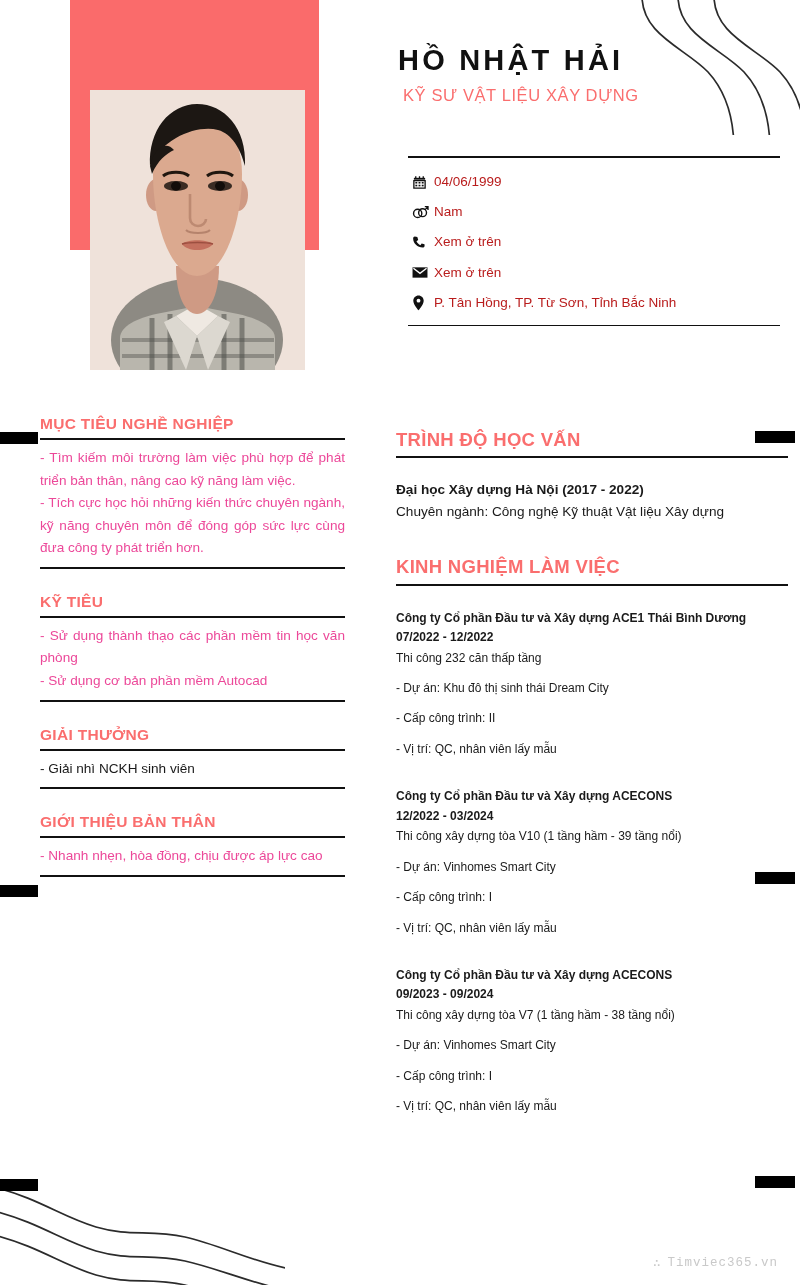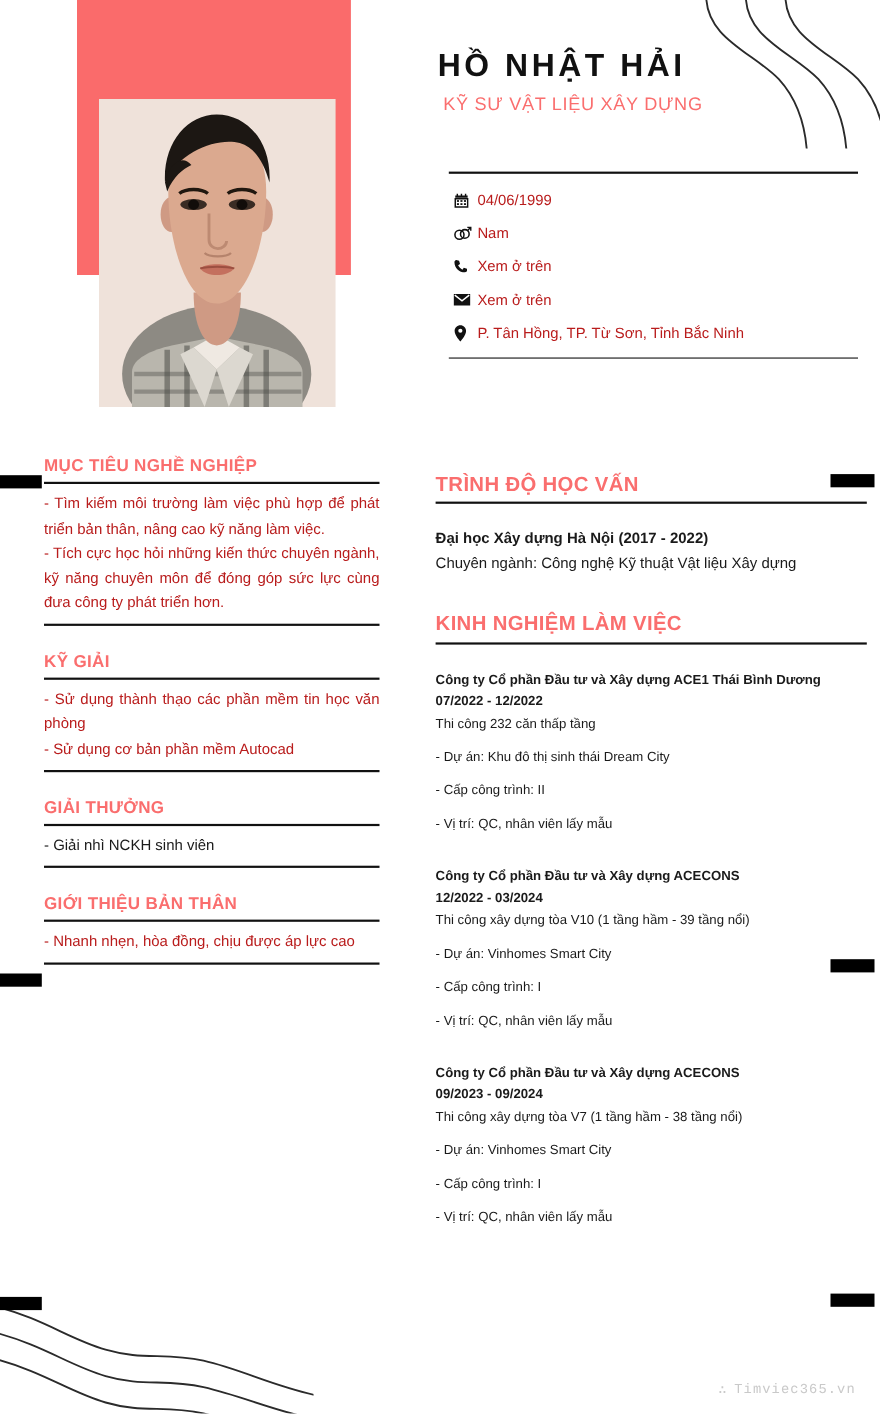--- a/index.html
+++ b/index.html
@@ -61,21 +61,21 @@
   .sec-title {
     color:#FA6E6E; font-weight:bold; letter-spacing:0.3px;
     line-height:1.1; padding-bottom:6px;
   }
   .col-left .sec-title  { font-size:15.5px; }
   .col-right .sec-title { font-size:18.5px; }
   .sec-body { border-top:2.5px solid #111; border-bottom:2.5px solid #111; padding:7px 0 7px 0; }
   .col-right .sec-body { border-bottom:none; padding-bottom:0; }
 
   .p-just {
-    font-size:13.6px; line-height:1.66; text-align:justify; color:#b91c1c;
+    font-size:13.6px; line-height:1.66; text-align:justify; color:#ec4899;
   }
   .p-left { font-size:13.6px; line-height:1.66; color:#1a1a1a; }
 
   
   .edu { padding-top:14px; font-size:13.6px; line-height:1.62; color:#1a1a1a; }
   .edu .b { font-weight:bold; }
 
   .job { padding-top:16px; font-size:12px; line-height:1.62; color:#1a1a1a; }
   .job .j-title { font-weight:bold; }
   .job .j-date  { font-weight:bold; }
@@ -216,21 +216,21 @@
 
   <div class="sec">
     <div class="sec-title">MỤC TIÊU NGHỀ NGHIỆP</div>
     <div class="sec-body">
       <div class="p-just" style="white-space:pre-line">- Tìm kiếm môi trường làm việc phù hợp để phát triển bản thân, nâng cao kỹ năng làm việc.
 - Tích cực học hỏi những kiến thức chuyên ngành, kỹ năng chuyên môn để đóng góp sức lực cùng đưa công ty phát triển hơn.</div>
     </div>
   </div>
 
   <div class="sec">
-    <div class="sec-title">KỸ GIẢI</div>
+    <div class="sec-title">KỸ TIÊU</div>
     <div class="sec-body">
       <div class="p-just" style="white-space:pre-line">- Sử dụng thành thạo các phần mềm tin học văn phòng
 - Sử dụng cơ bản phần mềm Autocad</div>
     </div>
   </div>
 
   <div class="sec">
     <div class="sec-title">GIẢI THƯỞNG</div>
     <div class="sec-body">
       <div class="p-left" style="white-space:pre-line">- Giải nhì NCKH sinh viên</div>

